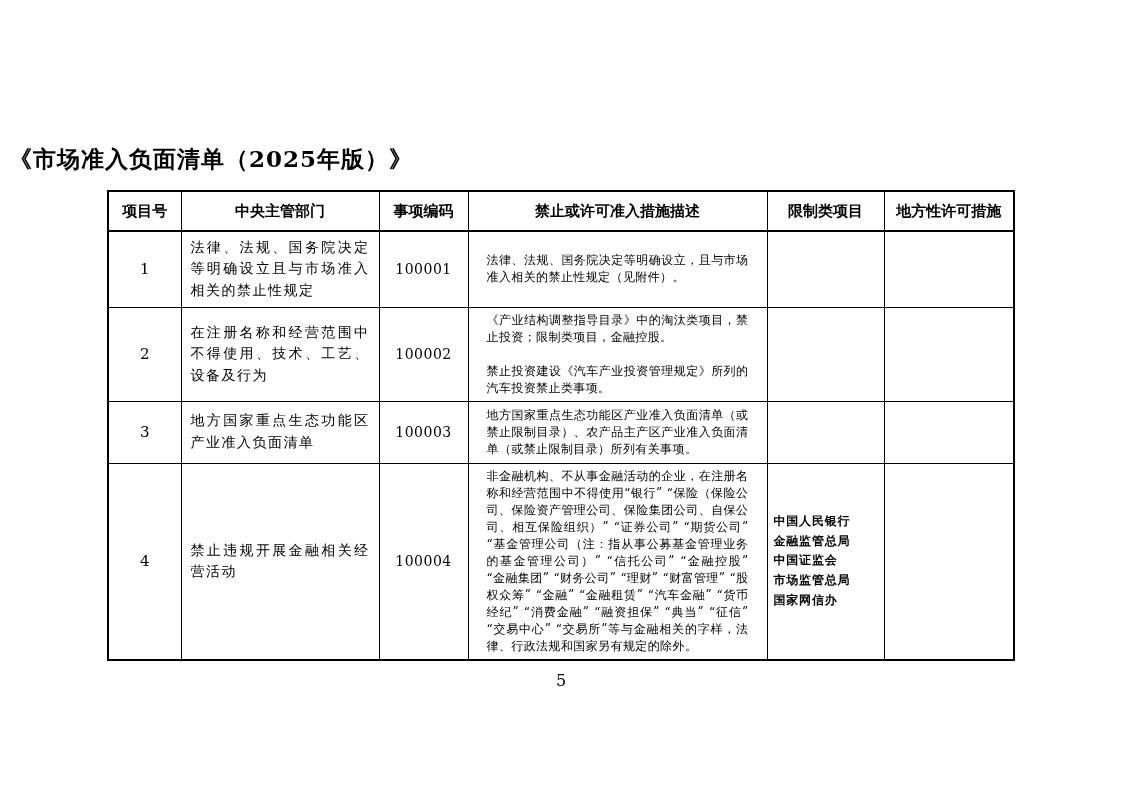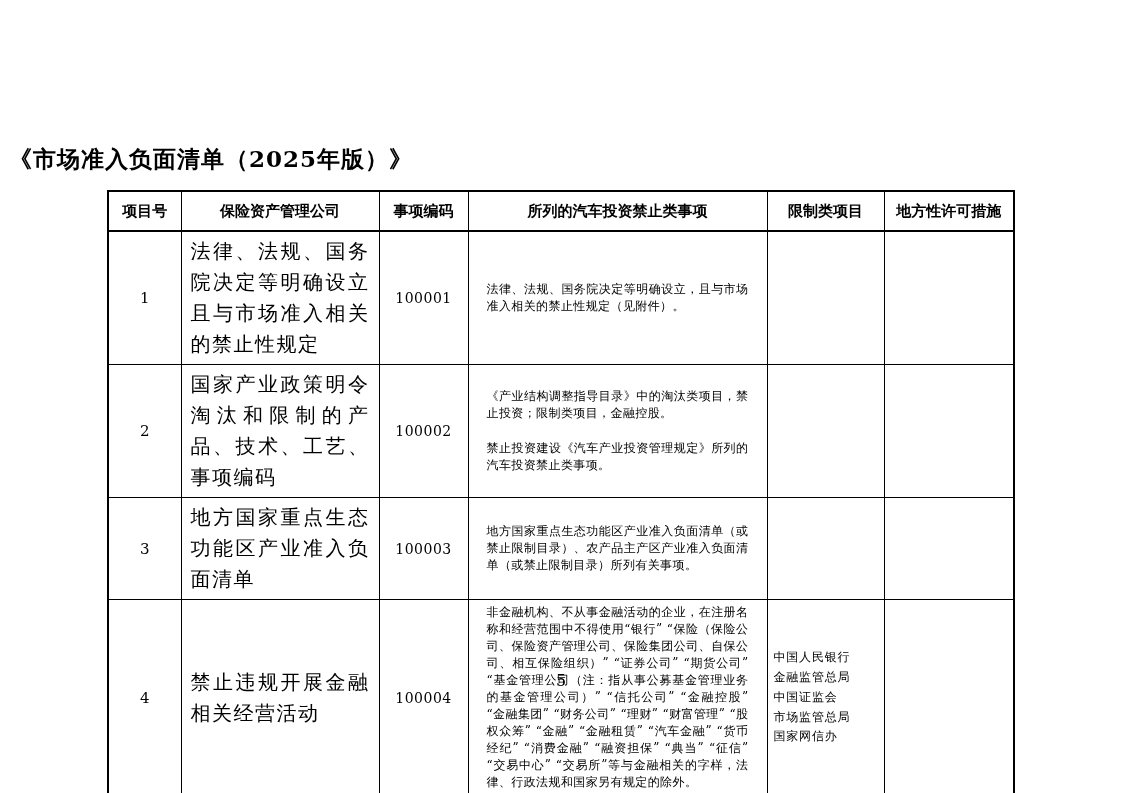--- a/index.html
+++ b/index.html
@@ -59,21 +59,21 @@
     font-size: 15px;
     font-weight: bold;
     text-align: left;
     padding: 2px 6px;
   }
   td.cell-id {
     text-align: center;
     font-size: 15px;
   }
   td.cell-item {
-    font-size: 20px;
+    font-size: 14px;
     text-align: justify;
     letter-spacing: 1.5px;
     padding: 4px 9px;
     line-height: 1.55;
   }
   td.cell-code {
     text-align: center;
     font-size: 14px;
     letter-spacing: 0.5px;
   }
@@ -84,20 +84,21 @@
     text-align: justify;
     letter-spacing: 0.4px;
     white-space: pre-line;
   }
   td.cell-dept {
     font-size: 12px;
     line-height: 1.65;
     padding: 0 6px;
     letter-spacing: 0.8px;
     white-space: pre-line;
+    font-weight: bold;
   }
   td.cell-local {
     font-size: 12px;
     padding: 4px 6px;
   }
   tr.row-1 { height: 76px; }
   tr.row-2 { height: 93px; }
   tr.row-3 { height: 62px; }
   tr.row-4 { height: 172px; }
   .page-number {
@@ -122,39 +123,39 @@
         <col class="c-id">
           <col class="c-item">
           <col class="c-code">
           <col class="c-desc">
           <col class="c-dept">
           <col class="c-local">
       </colgroup>
       <tbody>
         <tr class="header-row">
           <th>项目号</th>
-          <th>保险资产管理公司</th>
+          <th>中央主管部门</th>
           <th>事项编码</th>
-          <th>所列的汽车投资禁止类事项</th>
+          <th>禁止或许可准入措施描述</th>
           <th>限制类项目</th>
           <th>地方性许可措施</th>
         </tr>
 
         <tr class="row-1">
           <td class="cell-id">1</td>
           <td class="cell-item">法律、法规、国务院决定等明确设立且与市场准入相关的禁止性规定</td>
           <td class="cell-code">100001</td>
           <td class="cell-desc">法律、法规、国务院决定等明确设立，且与市场准入相关的禁止性规定（见附件）。</td>
           <td class="cell-dept"></td>
           <td class="cell-local"></td>
         </tr>
 
         <tr class="row-2">
           <td class="cell-id">2</td>
-          <td class="cell-item">国家产业政策明令淘汰和限制的产品、技术、工艺、事项编码</td>
+          <td class="cell-item">在注册名称和经营范围中不得使用、技术、工艺、设备及行为</td>
           <td class="cell-code">100002</td>
           <td class="cell-desc">《产业结构调整指导目录》中的淘汰类项目，禁止投资；限制类项目，金融控股。
 
 禁止投资建设《汽车产业投资管理规定》所列的汽车投资禁止类事项。</td>
           <td class="cell-dept"></td>
           <td class="cell-local"></td>
         </tr>
 
         <tr class="row-3">
           <td class="cell-id">3</td>

